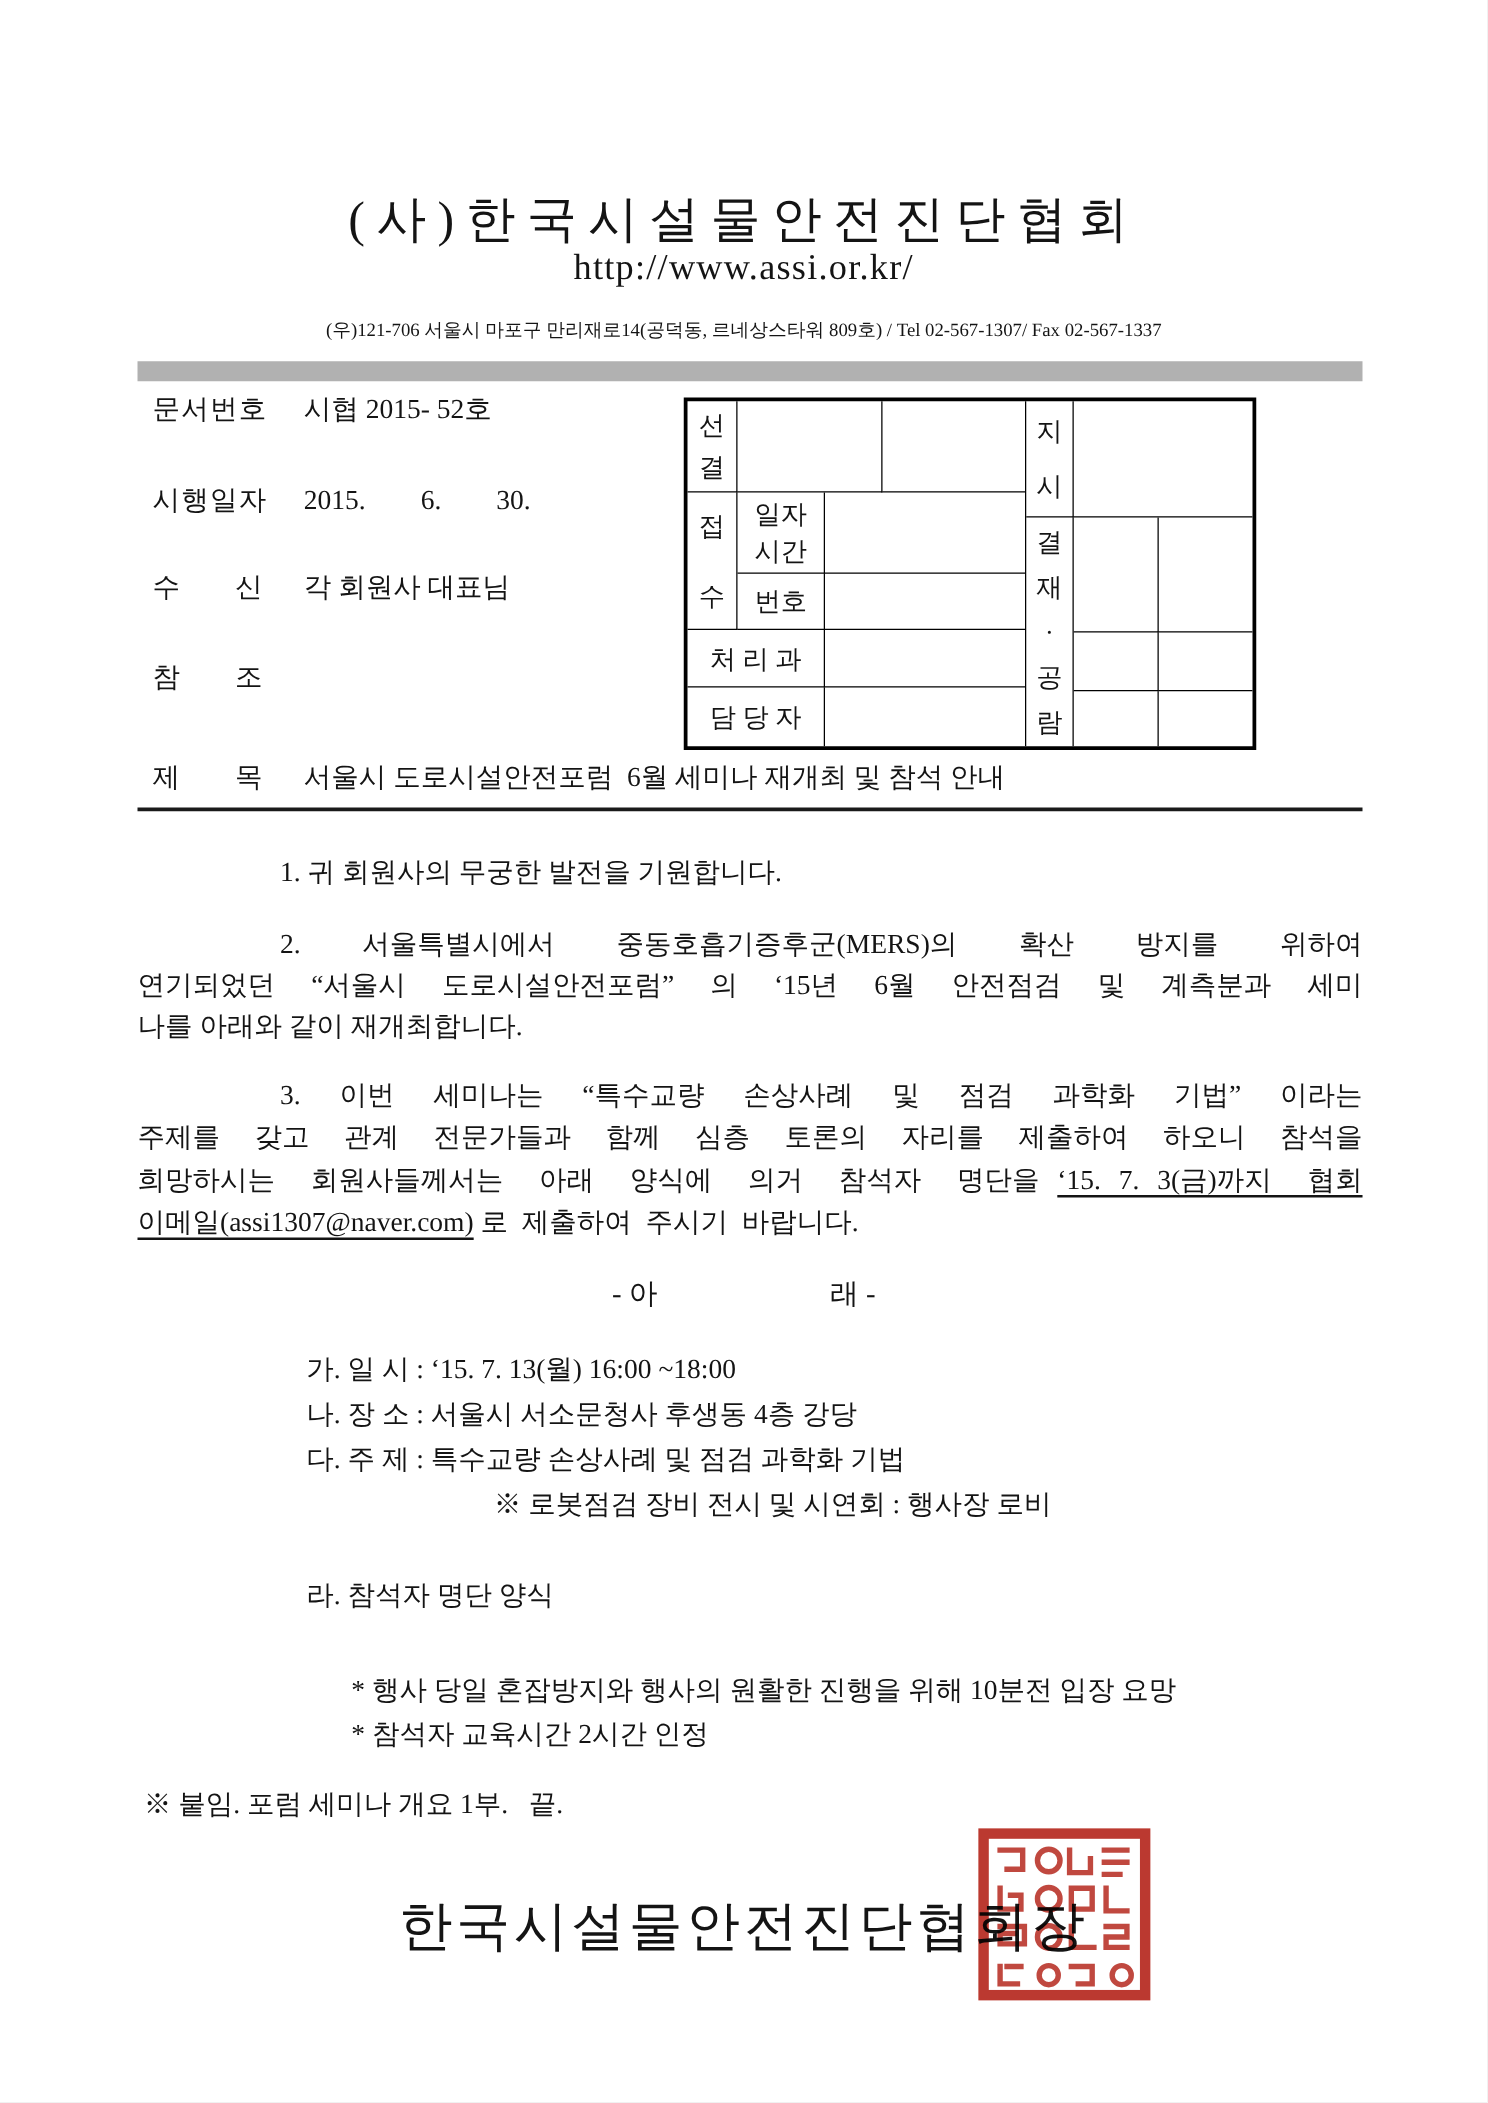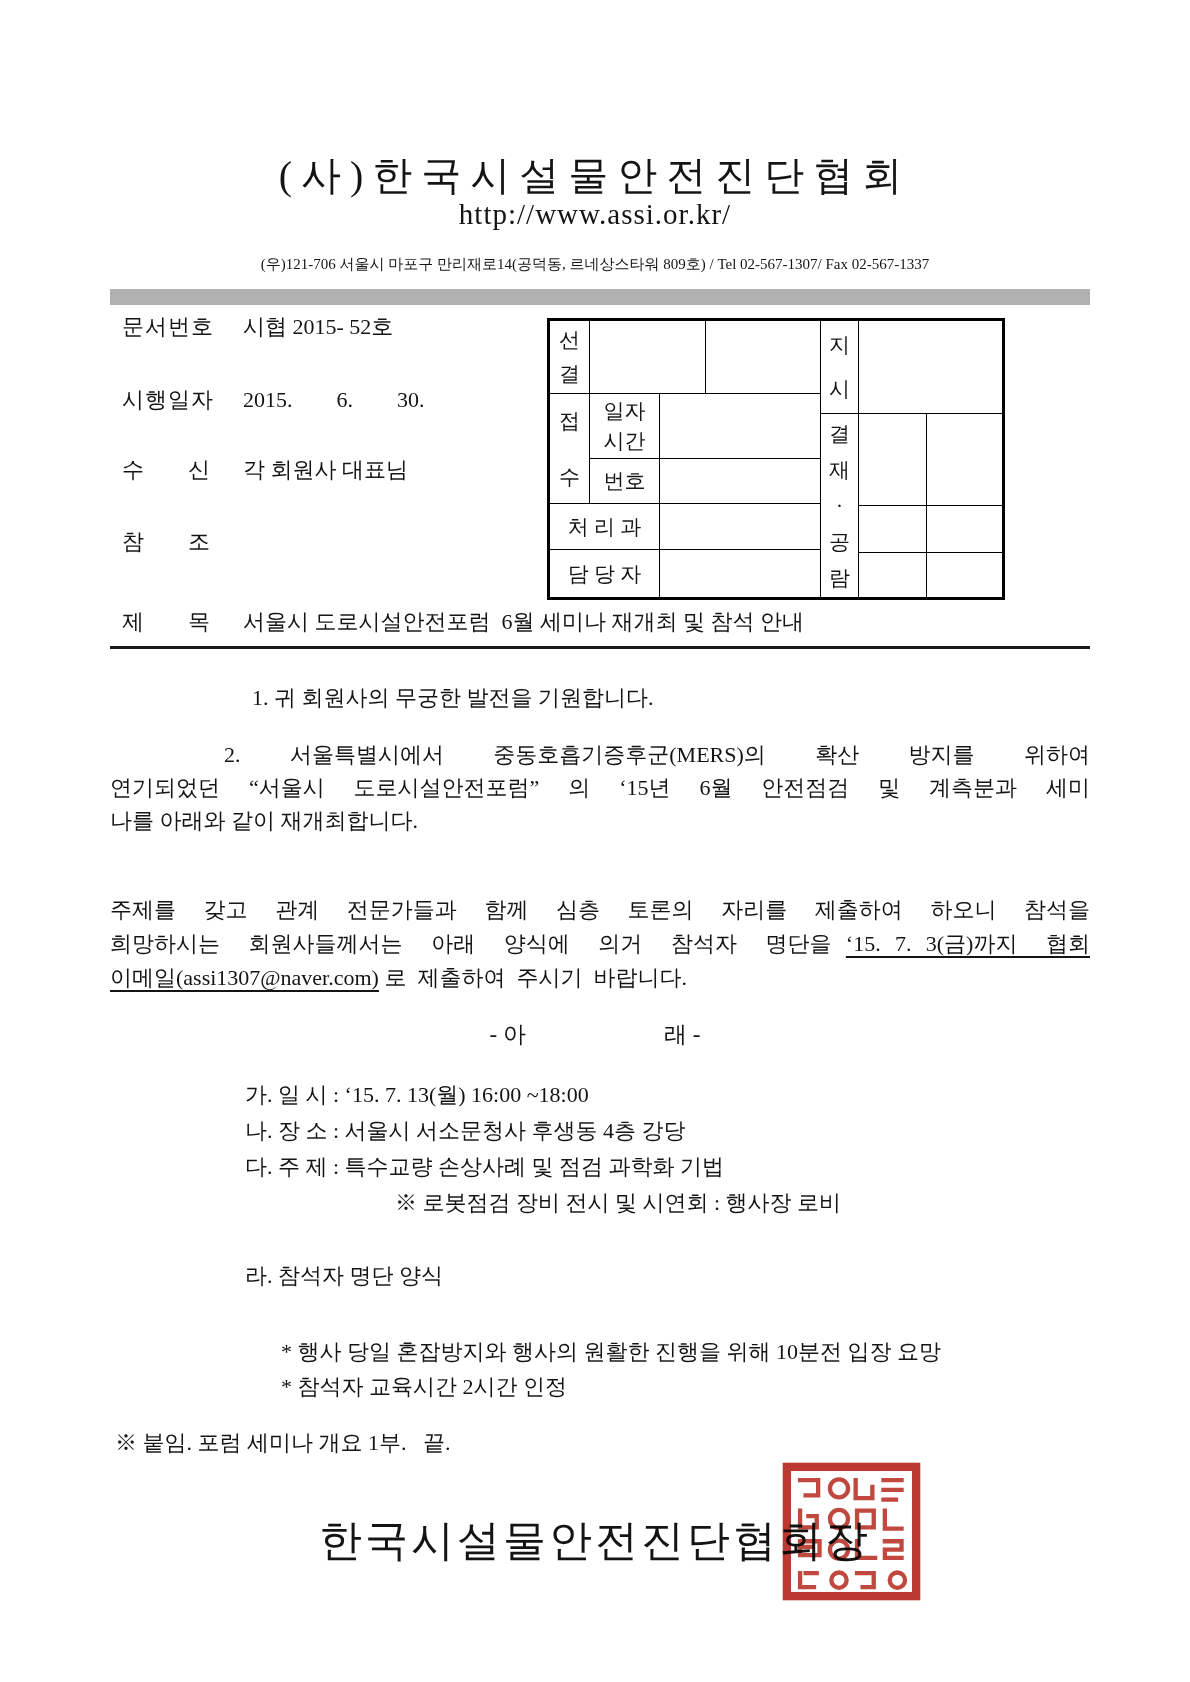--- a/index.html
+++ b/index.html
@@ -105,26 +105,27 @@
       <div class="c bb" style="grid-row:3; grid-column:3;"></div>
       <div class="c br" style="grid-row:4; grid-column:2;"></div>
       <div class="c" style="grid-row:4; grid-column:3;"></div>
     </div>
   </div>
 
   <div class="abs t22 pre" style="left:122px; top:607px;">제　　목</div>
   <div class="abs t22 pre" style="left:243px; top:607px;">서울시 도로시설안전포럼  6월 세미나 재개최 및 참석 안내</div>
   <div class="abs hline" style="left:110px; top:646px; width:980px; height:3px;"></div>
 
-  <div class="abs t22" style="left:224px; top:683px;margin-left:28px;">1. 귀 회원사의 무궁한 발전을 기원합니다.</div>
+  <div class="abs t22" style="left:224px; top:683px;">1. 귀 회원사의 무궁한 발전을 기원합니다.</div>
 
   <div class="abs t22 pre just" style="left:224px; top:740px; width:866px;">2.  서울특별시에서  중동호흡기증후군(MERS)의  확산  방지를  위하여</div>
   <div class="abs t22 pre just" style="left:110px; top:773px; width:980px;">연기되었던 “서울시 도로시설안전포럼” 의 ‘15년 6월 안전점검 및 계측분과 세미</div>
   <div class="abs t22" style="left:110px; top:806px;">나를 아래와 같이 재개최합니다.</div>
 
+  <div class="abs t22 pre just" style="left:224px; top:861px; width:866px;">3.  이번  세미나는  “특수교량  손상사례  및  점검  과학화  기법”  이라는</div>
   <div class="abs t22 pre just" style="left:110px; top:895px; width:980px;">주제를 갖고 관계 전문가들과 함께 심층 토론의 자리를 제출하여 하오니 참석을</div>
   <div class="abs t22 pre just" style="left:110px; top:929px; width:980px;"><span class="pre">희망하시는  회원사들께서는  아래  양식에  의거  참석자  명단을 </span><span class="u pre">‘15. 7. 3(금)까지  협회</span></div>
   <div class="abs t22 pre" style="left:110px; top:963px;"><span class="u pre">이메일(assi1307@naver.com)</span><span class="pre"> 로  제출하여  주시기  바랍니다.</span></div>
 
   <div class="abs center t22 pre" style="top:1020px; font-size:23px;">- 아　　　　　　래 -</div>
 
   <div class="abs t22 pre" style="left:245px; top:1080px;">가. 일 시 : ‘15. 7. 13(월) 16:00 ~18:00</div>
   <div class="abs t22 pre" style="left:245px; top:1116px;">나. 장 소 : 서울시 서소문청사 후생동 4층 강당</div>
   <div class="abs t22 pre" style="left:245px; top:1152px;">다. 주 제 : 특수교량 손상사례 및 점검 과학화 기법</div>
   <div class="abs t22 pre" style="left:395px; top:1188px;">※ 로봇점검 장비 전시 및 시연회 : 행사장 로비</div>

